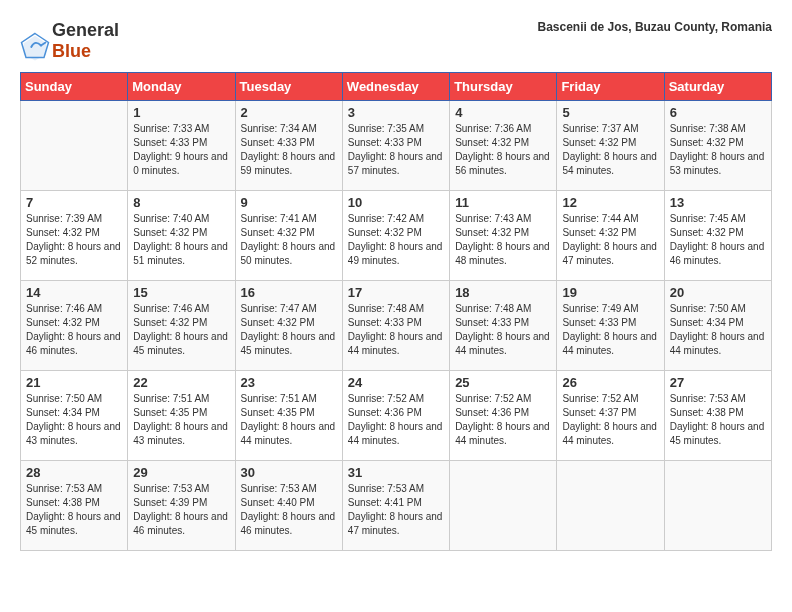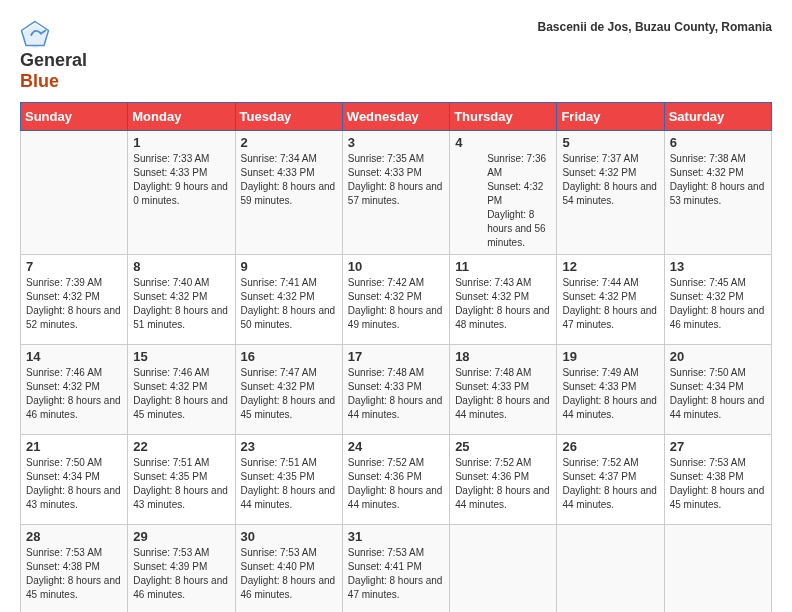--- a/index.html
+++ b/index.html
@@ -11,22 +11,21 @@
       padding: 20px;
     }
     .header-logo {
       display: flex;
       align-items: flex-start;
       justify-content: space-between;
       margin-bottom: 10px;
     }
     .logo {
       display: flex;
-      align-items: flex-start;
-      flex-direction: column;
+      align-items: flex-end;
     }
     .logo-text-general {
       font-size: 18px;
       font-weight: bold;
       color: #333;
     }
     .logo-text-blue {
       font-size: 18px;
       font-weight: bold;
       color: #c2410c;
@@ -142,21 +141,21 @@
 Daylight: 8 hours and 59 minutes.</div>
         </td>
         <td>
           <span class="day-number">3</span>
           <div class="day-info" style="white-space: pre-line;">Sunrise: 7:35 AM
 Sunset: 4:33 PM
 Daylight: 8 hours and 57 minutes.</div>
         </td>
         <td>
           <span class="day-number">4</span>
-          <div class="day-info" style="white-space: pre-line; margin-left: 32px;">Sunrise: 7:36 AM
+          <div class="day-info" style="white-space: pre-line;">Sunrise: 7:36 AM
 Sunset: 4:32 PM
 Daylight: 8 hours and 56 minutes.</div>
         </td>
         <td>
           <span class="day-number">5</span>
           <div class="day-info" style="white-space: pre-line;">Sunrise: 7:37 AM
 Sunset: 4:32 PM
 Daylight: 8 hours and 54 minutes.</div>
         </td>
         <td>

